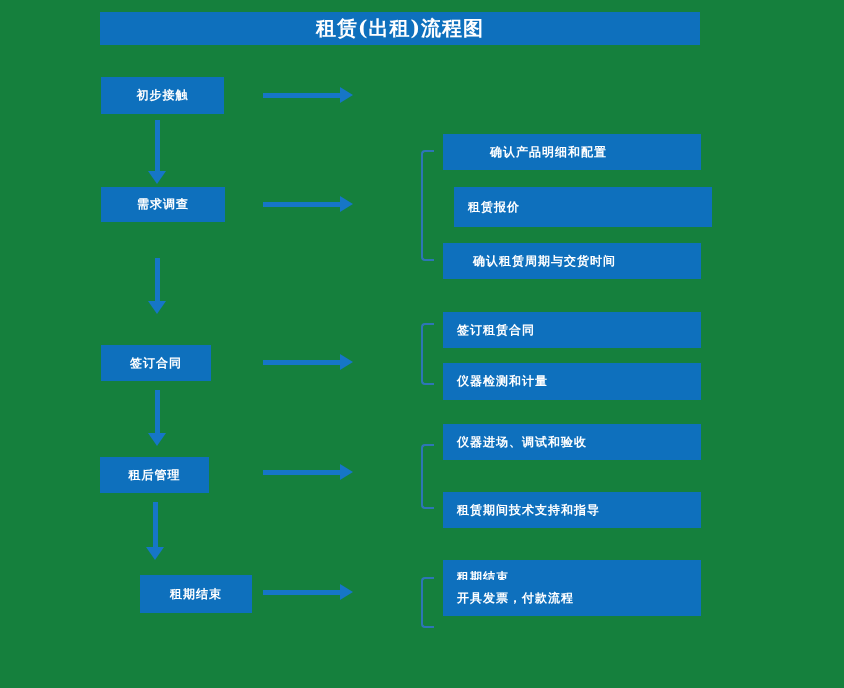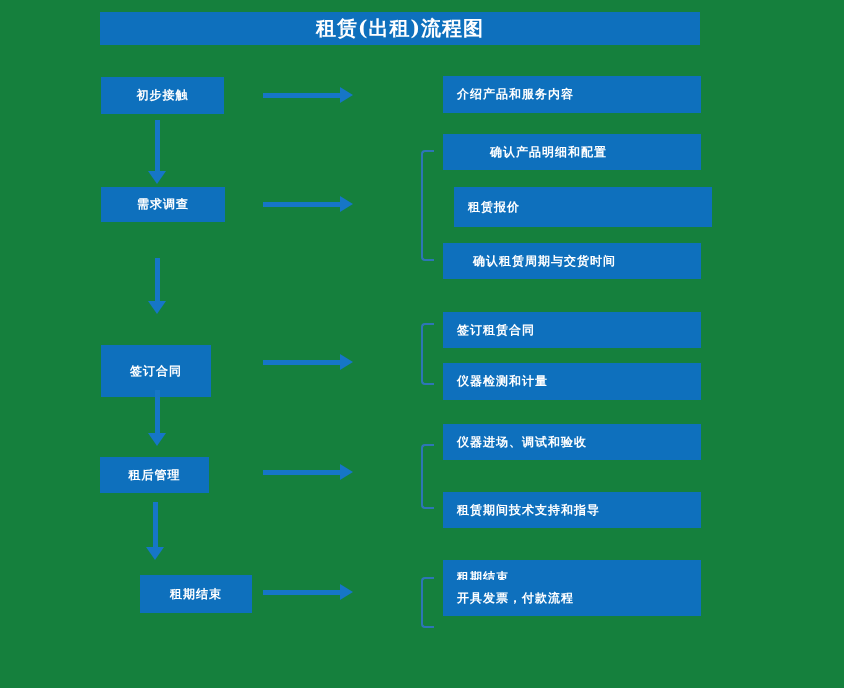--- a/index.html
+++ b/index.html
@@ -55,21 +55,21 @@
 </style>
 </head>
 <body>
 
 <div class="canvas">
 
   <div class="bluebox titlebar" style="left:100px;top:12px;width:600px;height:33px;">租赁(出租)流程图</div>
 
   <div class="bluebox stage" style="left:101px;top:77px;width:123px;height:37px;">初步接触</div>
   <div class="bluebox stage" style="left:101px;top:187px;width:124px;height:35px;">需求调查</div>
-  <div class="bluebox stage" style="left:101px;top:345px;width:110px;height:52px;">签订合同</div>
+  <div class="bluebox stage" style="left:101px;top:345px;width:110px;height:36px;">签订合同</div>
   <div class="bluebox stage" style="left:100px;top:457px;width:109px;height:36px;">租后管理</div>
   <div class="bluebox stage" style="left:100px;top:575px;width:112px;height:38px;margin-left:40px;">租期结束</div>
 
   <div class="v-arrow" style="left:148px;top:120px;height:64px;">
     <div class="shaft"></div>
     <div class="head"></div>
   </div>
   <div class="v-arrow" style="left:148px;top:258px;height:56px;">
     <div class="shaft"></div>
     <div class="head"></div>
@@ -102,21 +102,20 @@
   <div class="h-arrow" style="left:263px;top:584px;width:90px;">
     <div class="shaft"></div>
     <div class="head"></div>
   </div>
 
   <div class="bracket" style="left:421px;top:150px;height:111px;"></div>
   <div class="bracket" style="left:421px;top:323px;height:62px;"></div>
   <div class="bracket" style="left:421px;top:444px;height:65px;"></div>
   <div class="bracket" style="left:421px;top:577px;height:51px;"></div>
 
-  <div class="bluebox detail" style="left:443px;top:76px;width:258px;height:37px;">介绍产品和服务内容</div>
 
   <div class="bluebox detail" style="left:443px;top:134px;width:258px;height:36px;padding-left:47px;">确认产品明细和配置</div>
   <div class="bluebox detail" style="left:454px;top:187px;width:258px;height:40px;">租赁报价</div>
   <div class="bluebox detail" style="left:443px;top:243px;width:258px;height:36px;padding-left:30px;">确认租赁周期与交货时间</div>
 
   <div class="bluebox detail" style="left:443px;top:312px;width:258px;height:36px;">签订租赁合同</div>
   <div class="bluebox detail" style="left:443px;top:363px;width:258px;height:37px;">仪器检测和计量</div>
 
   <div class="bluebox detail" style="left:443px;top:424px;width:258px;height:36px;">仪器进场、调试和验收</div>
   <div class="bluebox detail" style="left:443px;top:492px;width:258px;height:36px;">租赁期间技术支持和指导</div>

